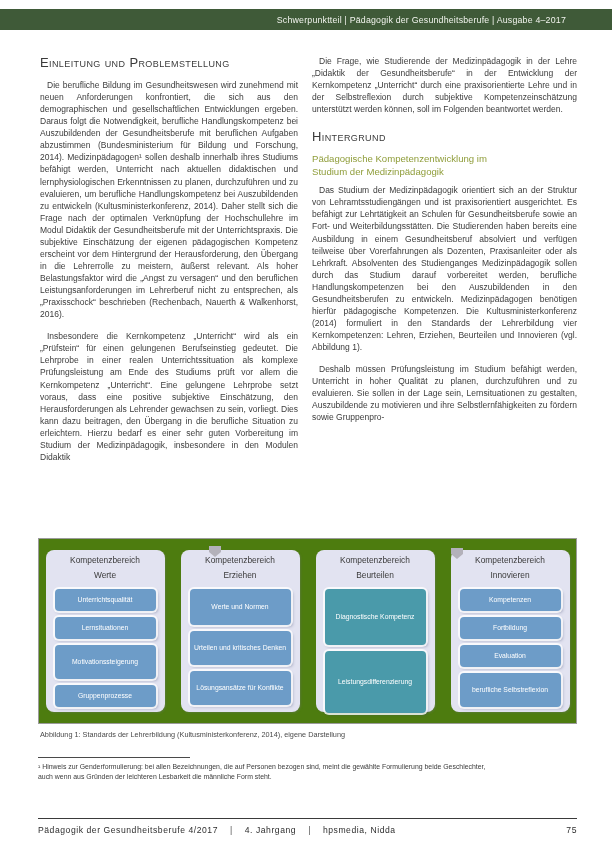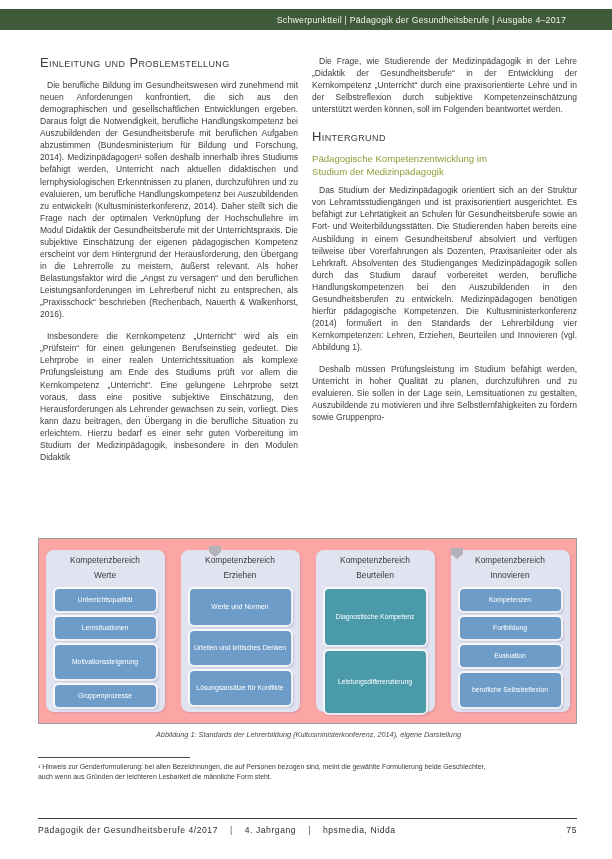--- a/index.html
+++ b/index.html
@@ -28,21 +28,21 @@
   }
   p.body.indent{text-indent:7px;}
   .subheading{
     color:var(--subheading-olive);font-size:9.6px;line-height:1.3;
     margin:2px 0 6px 0;width:212px;
   }
   .mt{margin-top:14px;}
   
   .figure-box{
     position:absolute;left:38px;top:538px;width:539px;height:186px;
-    border:1px solid #9b9b9b;background:#fca5a5;box-sizing:border-box;
+    border:1px solid #9b9b9b;background:#4d7c0f;box-sizing:border-box;
     display:flex;justify-content:center;gap:16px;padding-top:11px;
   }
   .fig-col{
     width:119px;height:162px;background:var(--column-bg);border-radius:8px;
     padding:5px 6px;box-sizing:border-box;box-shadow:1px 1px 2px rgba(120,120,150,0.25);
   }
   .fig-col-header{text-align:center;font-size:8.4px;color:#3a3a3a;line-height:1.2;}
   .fig-col-name{text-align:center;font-size:8.4px;color:#3a3a3a;margin:5px 0 9px 0;}
   .bx{
     margin:0 3px 6px 3px;border-radius:4px;background:var(--box-blue);
@@ -53,21 +53,21 @@
   .teal .bx{background:var(--box-teal);}
   .hA{height:22px;} .hB{height:34px;} .hC{height:36px;} .hD{height:56px;} .hE{height:62px;}
   .connector{
     position:absolute;width:12px;height:11px;background:#b3b1ba;
     clip-path:polygon(0 0,100% 0,100% 55%,50% 100%,0 55%);
   }
   .conn-1{left:170px;top:7px;}
   .conn-2{left:412px;top:9px;}
   .fig-caption{
     position:absolute;left:40px;top:730px;width:537px;
-    font-style:italic;font-size:7.3px;color:#4a4a4a;text-align:center;
+    font-size:7.3px;color:#4a4a4a;
   }
   
   .footnote-rule{position:absolute;left:38px;top:757px;width:152px;border-top:1px solid #4a4a4a;}
   .footnote{
     position:absolute;left:38px;top:762px;width:452px;
     font-size:6.9px;line-height:1.45;color:#3a3a3a;
   }
   
   .footer{
     position:absolute;left:38px;top:818px;width:539px;border-top:1.4px solid #3a3a3a;

